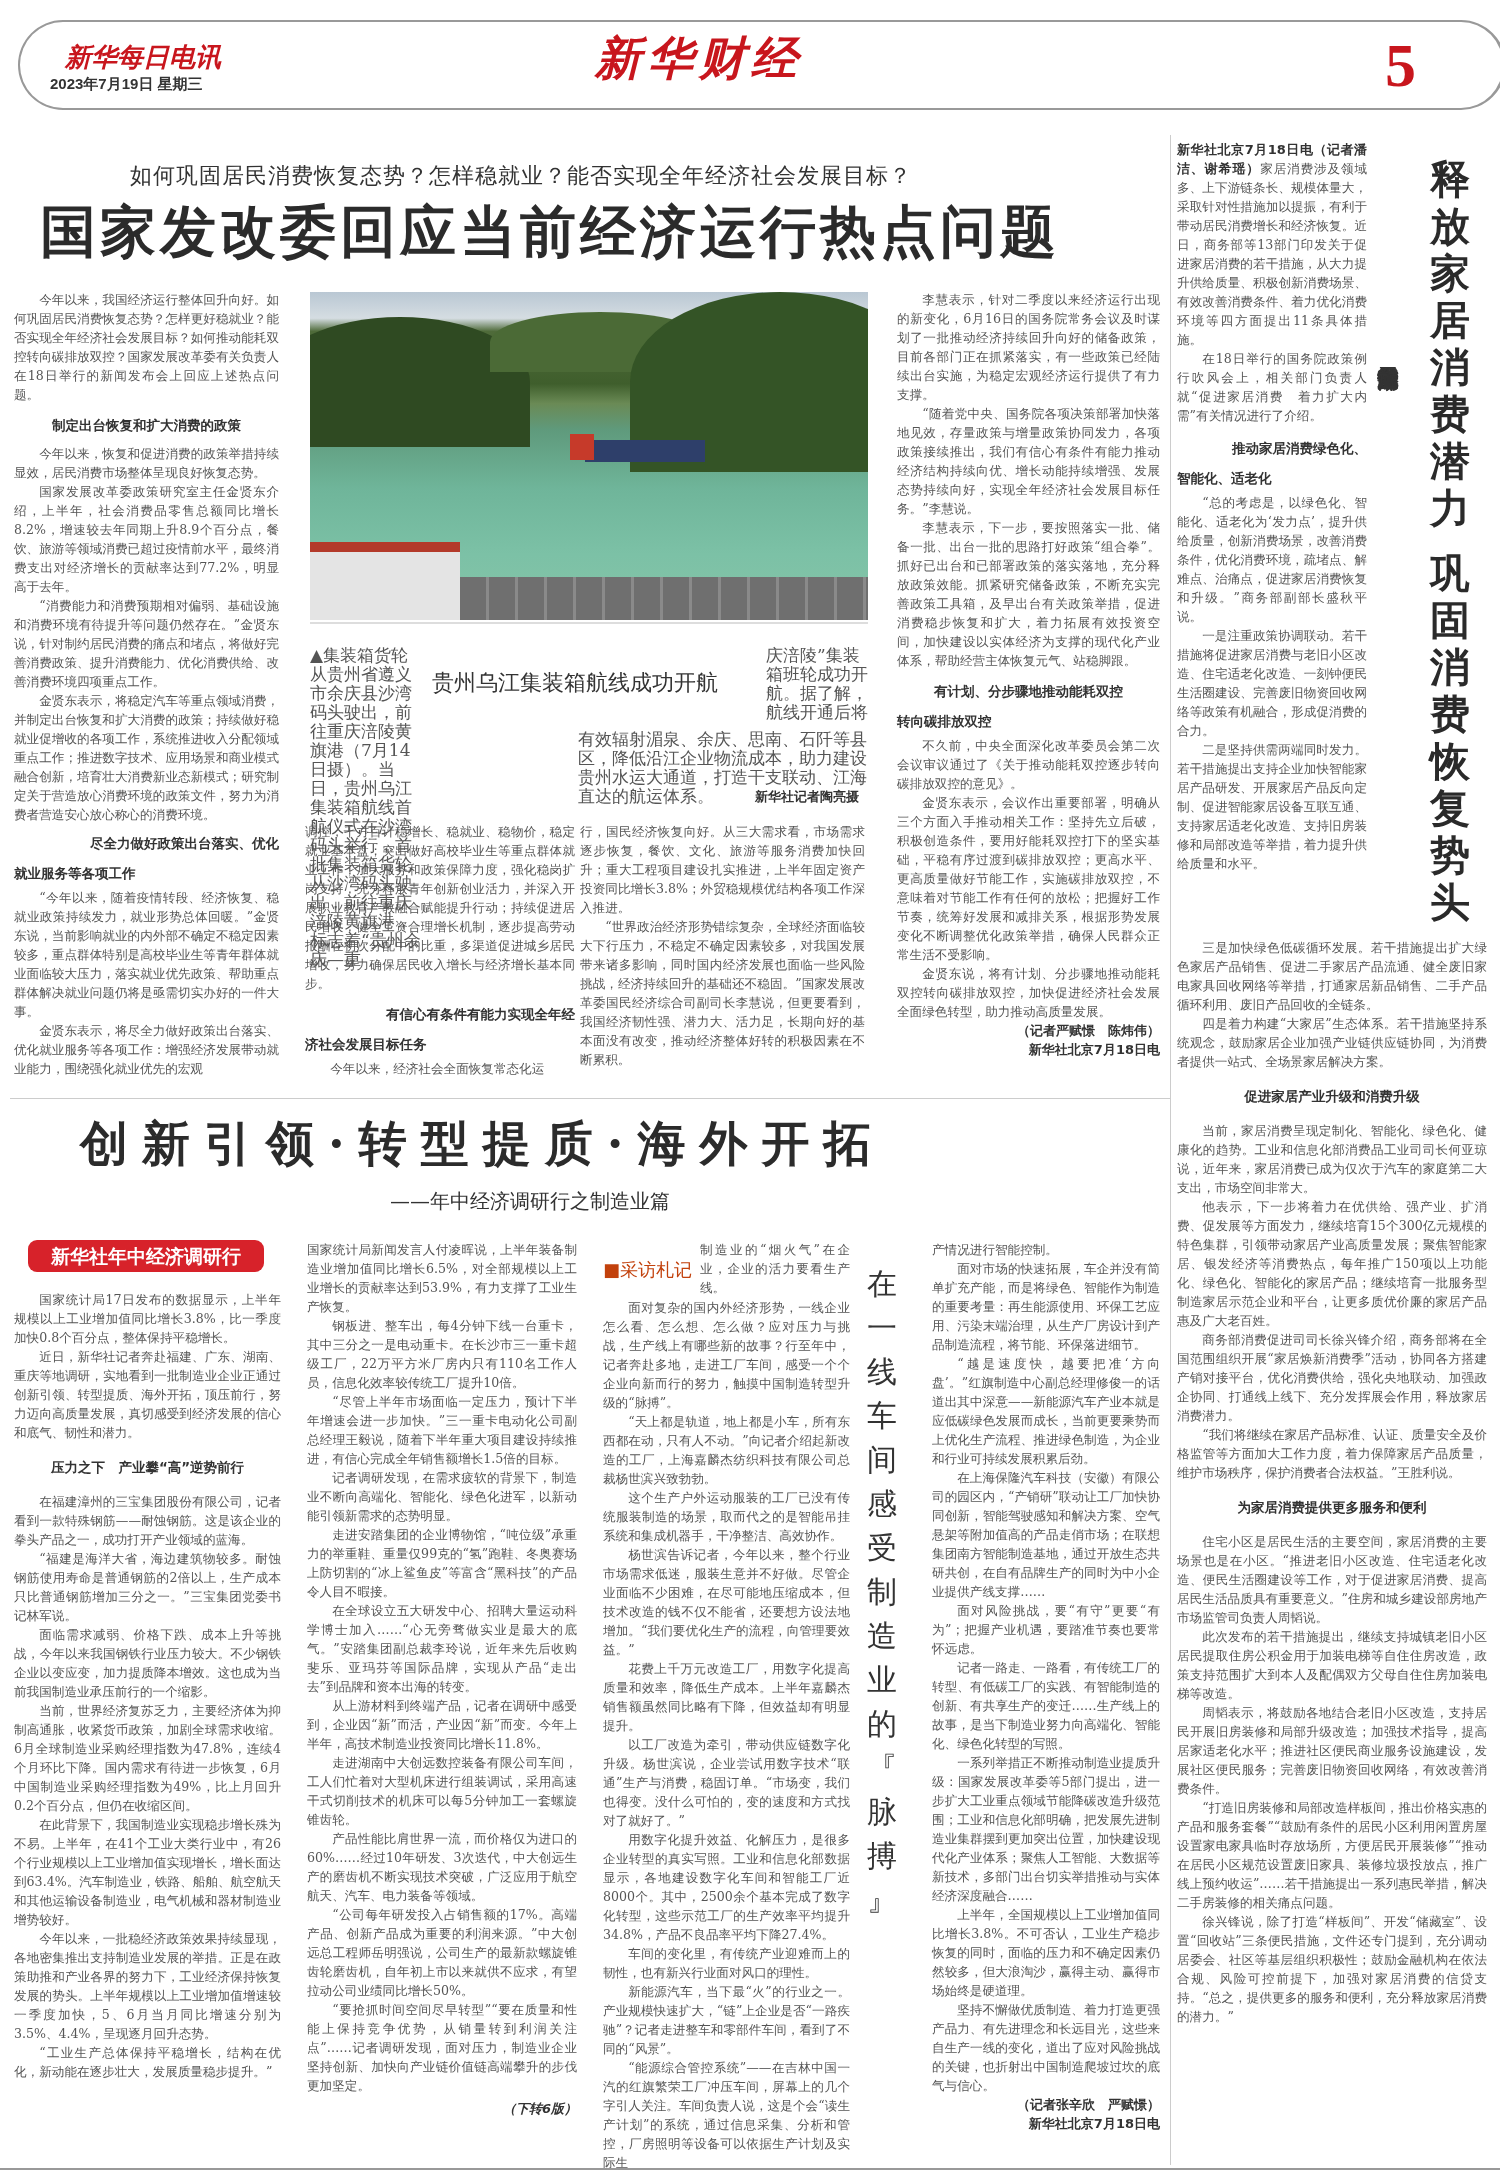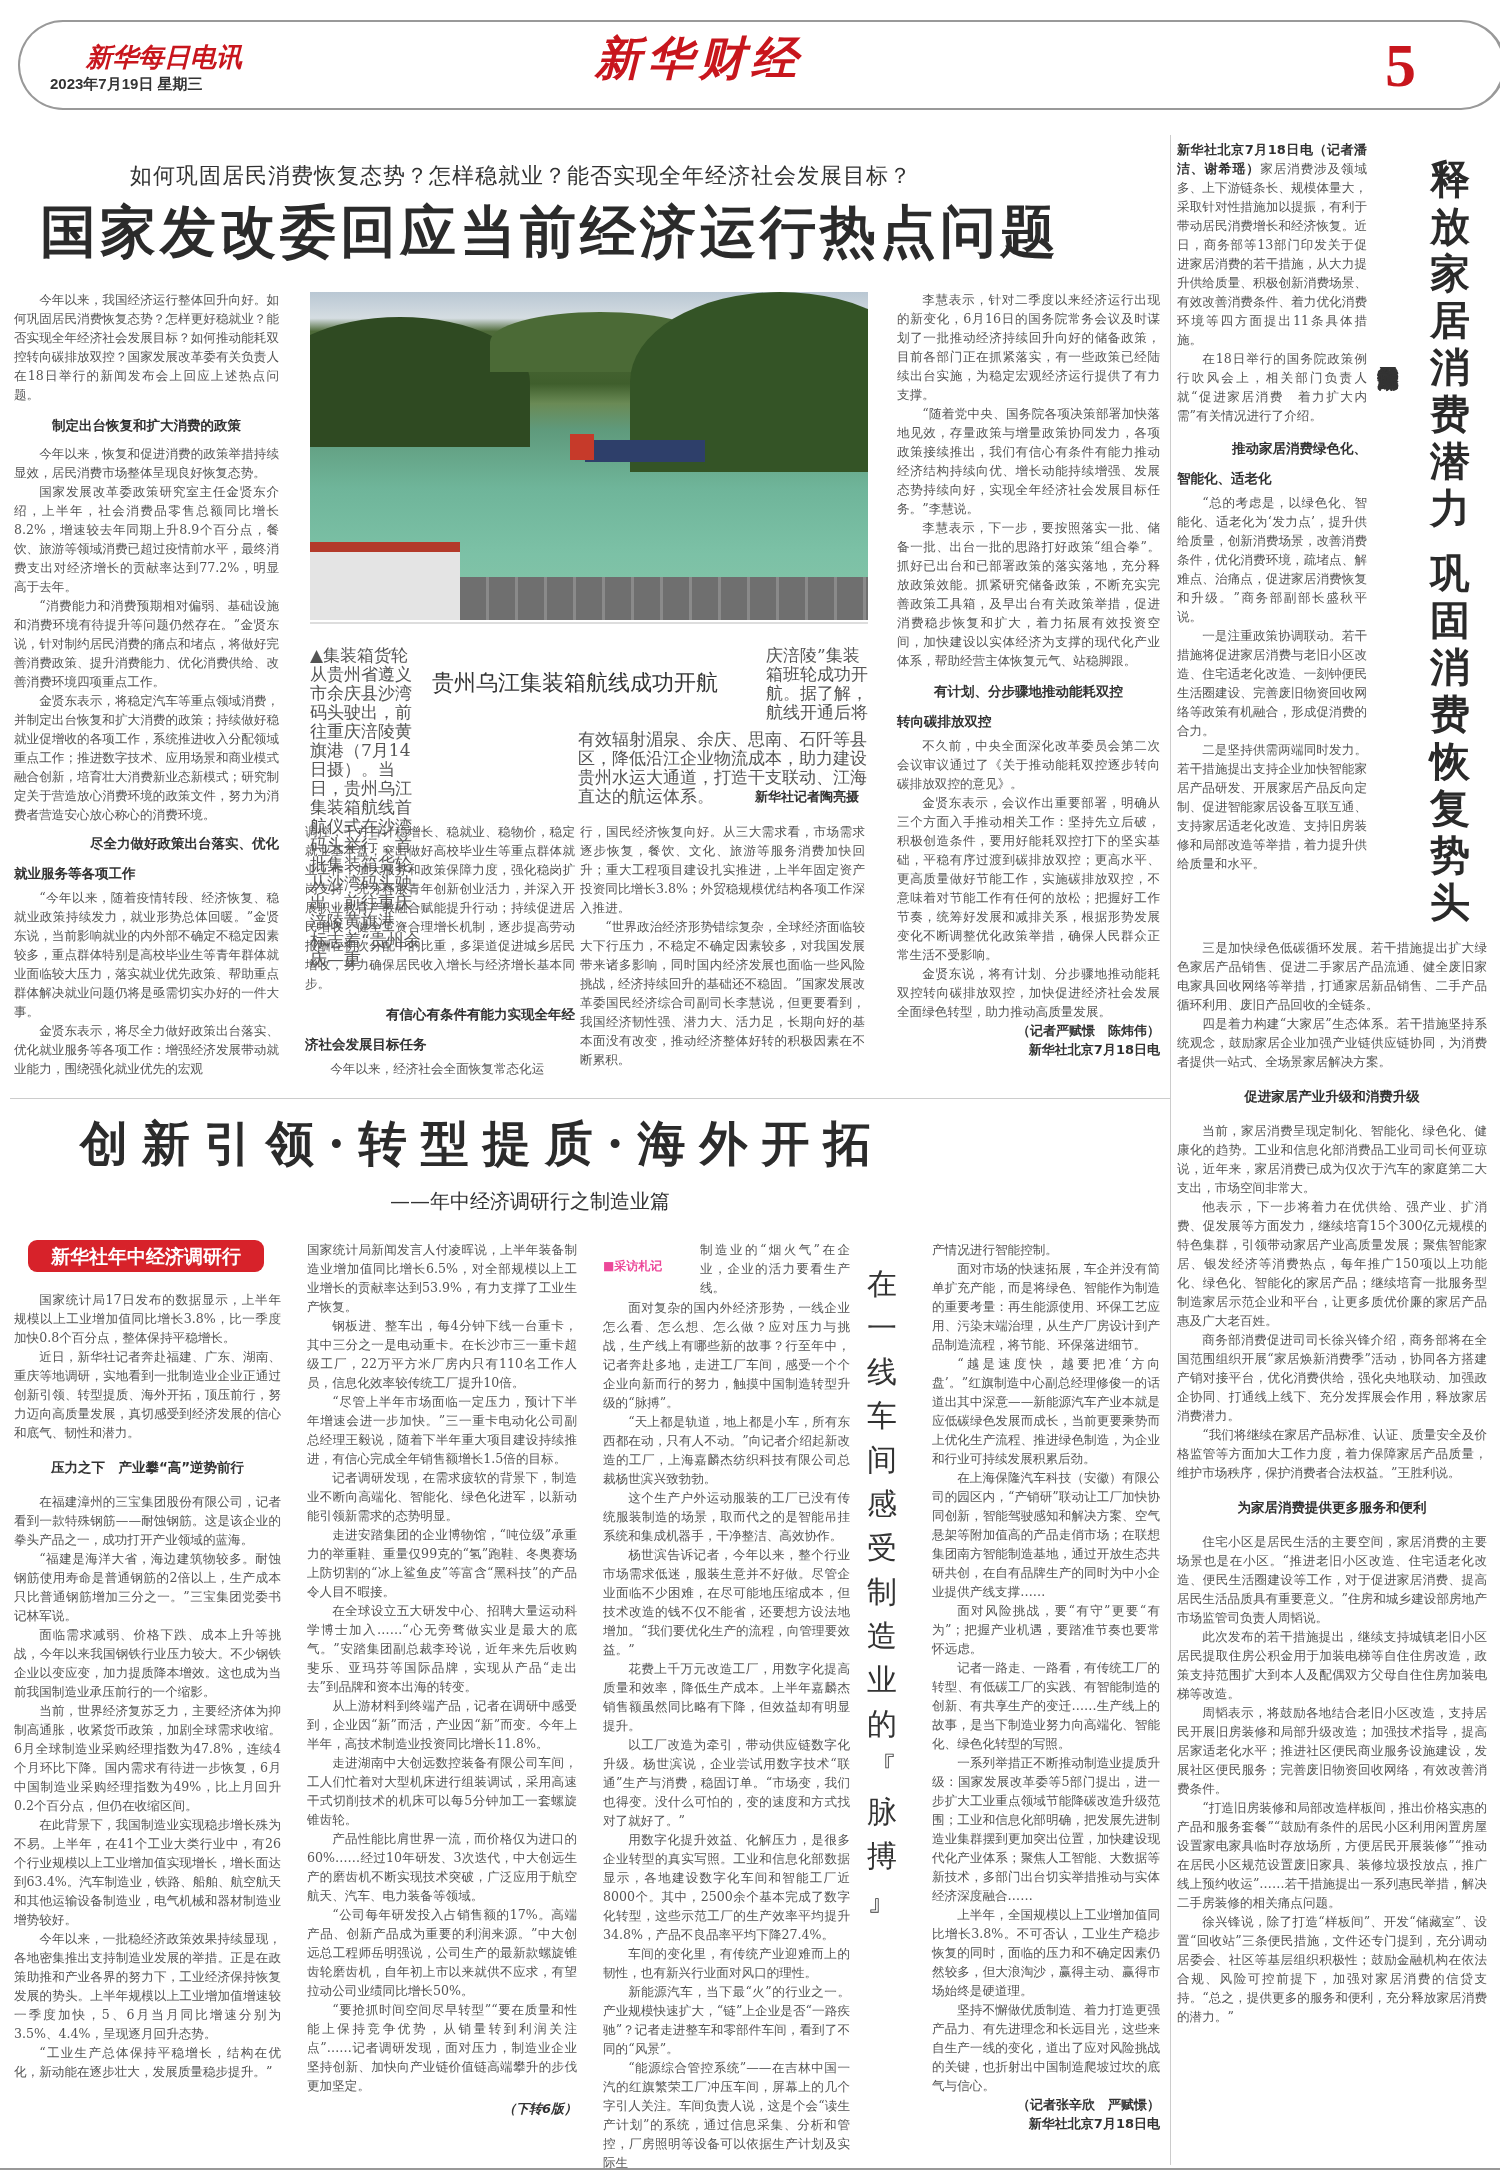--- a/index.html
+++ b/index.html
@@ -1,19 +1,19 @@
 <!DOCTYPE html>
 <html><head>
 <meta charset="utf-8">
 <style>
   * { box-sizing: border-box; margin: 0; padding: 0; }
   body { width: 1500px; height: 2170px; background: #fff; font-family: "DejaVu Serif", serif; color: #444; position: relative; overflow: hidden; }
   .abs { position: absolute; }
   .masthead { left: 18px; top: 20px; width: 1488px; height: 90px; border: 2px solid #999; border-radius: 45px 45px 45px 45px; border-right-width: 3px; }
-  .mh-brand { left: 65px; top: 40px; color: #c8161d; font-size: 26px; font-weight: bold; font-family: "DejaVu Serif", serif; font-style: italic; margin-left: 21px; }
+  .mh-brand { left: 65px; top: 40px; color: #c8161d; font-size: 26px; font-weight: bold; font-family: "DejaVu Serif", serif; font-style: italic; }
   .mh-date { left: 50px; top: 75px; font-family: "Liberation Sans", sans-serif; font-size: 15px; color: #333; font-weight: bold; }
   .mh-title { left: 595px; top: 28px; color: #c8161d; font-size: 46px; font-weight: bold; font-style: italic; letter-spacing: 6px; font-family: "DejaVu Serif", serif; }
   .mh-page { left: 1385px; top: 30px; color: #c8161d; font-size: 62px; font-weight: bold; font-family: "Liberation Serif", serif; }
   .subhead { left: 130px; top: 155px; font-size: 22px; color: #333; font-family: "DejaVu Sans", sans-serif; letter-spacing: 1px; margin-top: 6px; }
   .headline { left: 40px; top: 195px; font-size: 56px; font-weight: bold; color: #2b2b2b; letter-spacing: 4px; font-family: "DejaVu Serif", serif; }
   .col { font-size: 12.6px; line-height: 19px; color: #555; text-align: justify; }
   .col p { text-indent: 2em; }
   .sec-h { font-family: "DejaVu Sans", sans-serif; font-weight: bold; color: #333; font-size: 13.5px; line-height: 30px; }
   .sec-h.center { text-align: center; }
   .photo { left: 310px; top: 292px; width: 558px; height: 328px; background: linear-gradient(180deg,#b9c7d3 0%,#d5dde2 8%,#4f6b3a 12%,#3f5e2c 28%,#6a8a55 34%,#5f9a7c 42%,#6fb59a 60%,#7cc1a6 80%,#86c5a8 100%); overflow: hidden; }
@@ -22,21 +22,21 @@
   .caption-title { left: 432px; top: 668px; font-size: 22px; color: #333; font-family: "DejaVu Sans", sans-serif; }
   .caption { font-size: 17px; line-height: 19px; color: #555; }
   .credit { font-family: "DejaVu Sans", sans-serif; font-weight: bold; color: #333; font-size: 13px; }
   .vrule { background: #ccc; width: 1px; }
   .hrule { background: #ccc; height: 1px; }
   .side-title { left: 1425px; top: 155px; width: 50px; font-size: 40px; font-weight: bold; color: #2a2a2a; line-height: 47px; text-align: center; font-family: "DejaVu Serif", serif; }
   .side-sub { left: 1375px; top: 350px; width: 30px; font-size: 22px; color: #333; line-height: 26px; text-align: center; font-family: "DejaVu Sans", sans-serif; }
   .band-title { left: 80px; top: 1112px; font-size: 48px; font-weight: bold; color: #2b2b2b; letter-spacing: 14px; font-family: "DejaVu Serif", serif; }
   .band-sub { left: 390px; top: 1188px; font-size: 20px; color: #333; font-family: "DejaVu Sans", sans-serif; }
   .red-tag { left: 28px; top: 1240px; width: 236px; height: 32px; background: #d7222a; color: #fff; font-size: 19px; text-align: center; line-height: 32px; font-family: "DejaVu Sans", sans-serif; font-weight: bold; border-radius: 9px; }
-  .note-tag { left: 603px; top: 1258px; font-size: 12px; font-weight: bold; color: #ec4899; font-family: "DejaVu Sans", sans-serif; }
+  .note-tag { left: 603px; top: 1258px; font-size: 18px; font-weight: normal; color: #c2410c; font-family: "DejaVu Sans", sans-serif; }
   .vert-title { left: 862px; top: 1262px; width: 40px; font-size: 30px; color: #333; line-height: 44px; text-align: center; font-family: "DejaVu Sans", sans-serif; }
   .kai { font-family: "DejaVu Serif", serif; color: #555; }
   .bottom-line { left: 0; top: 2168px; width: 1500px; height: 2px; background: #999; }
 </style>
 </head>
 <body>
 
 <div class="abs masthead"></div>
 <div class="abs mh-brand">新华每日电讯</div>
 <div class="abs mh-date">2023年7月19日 星期三</div>

